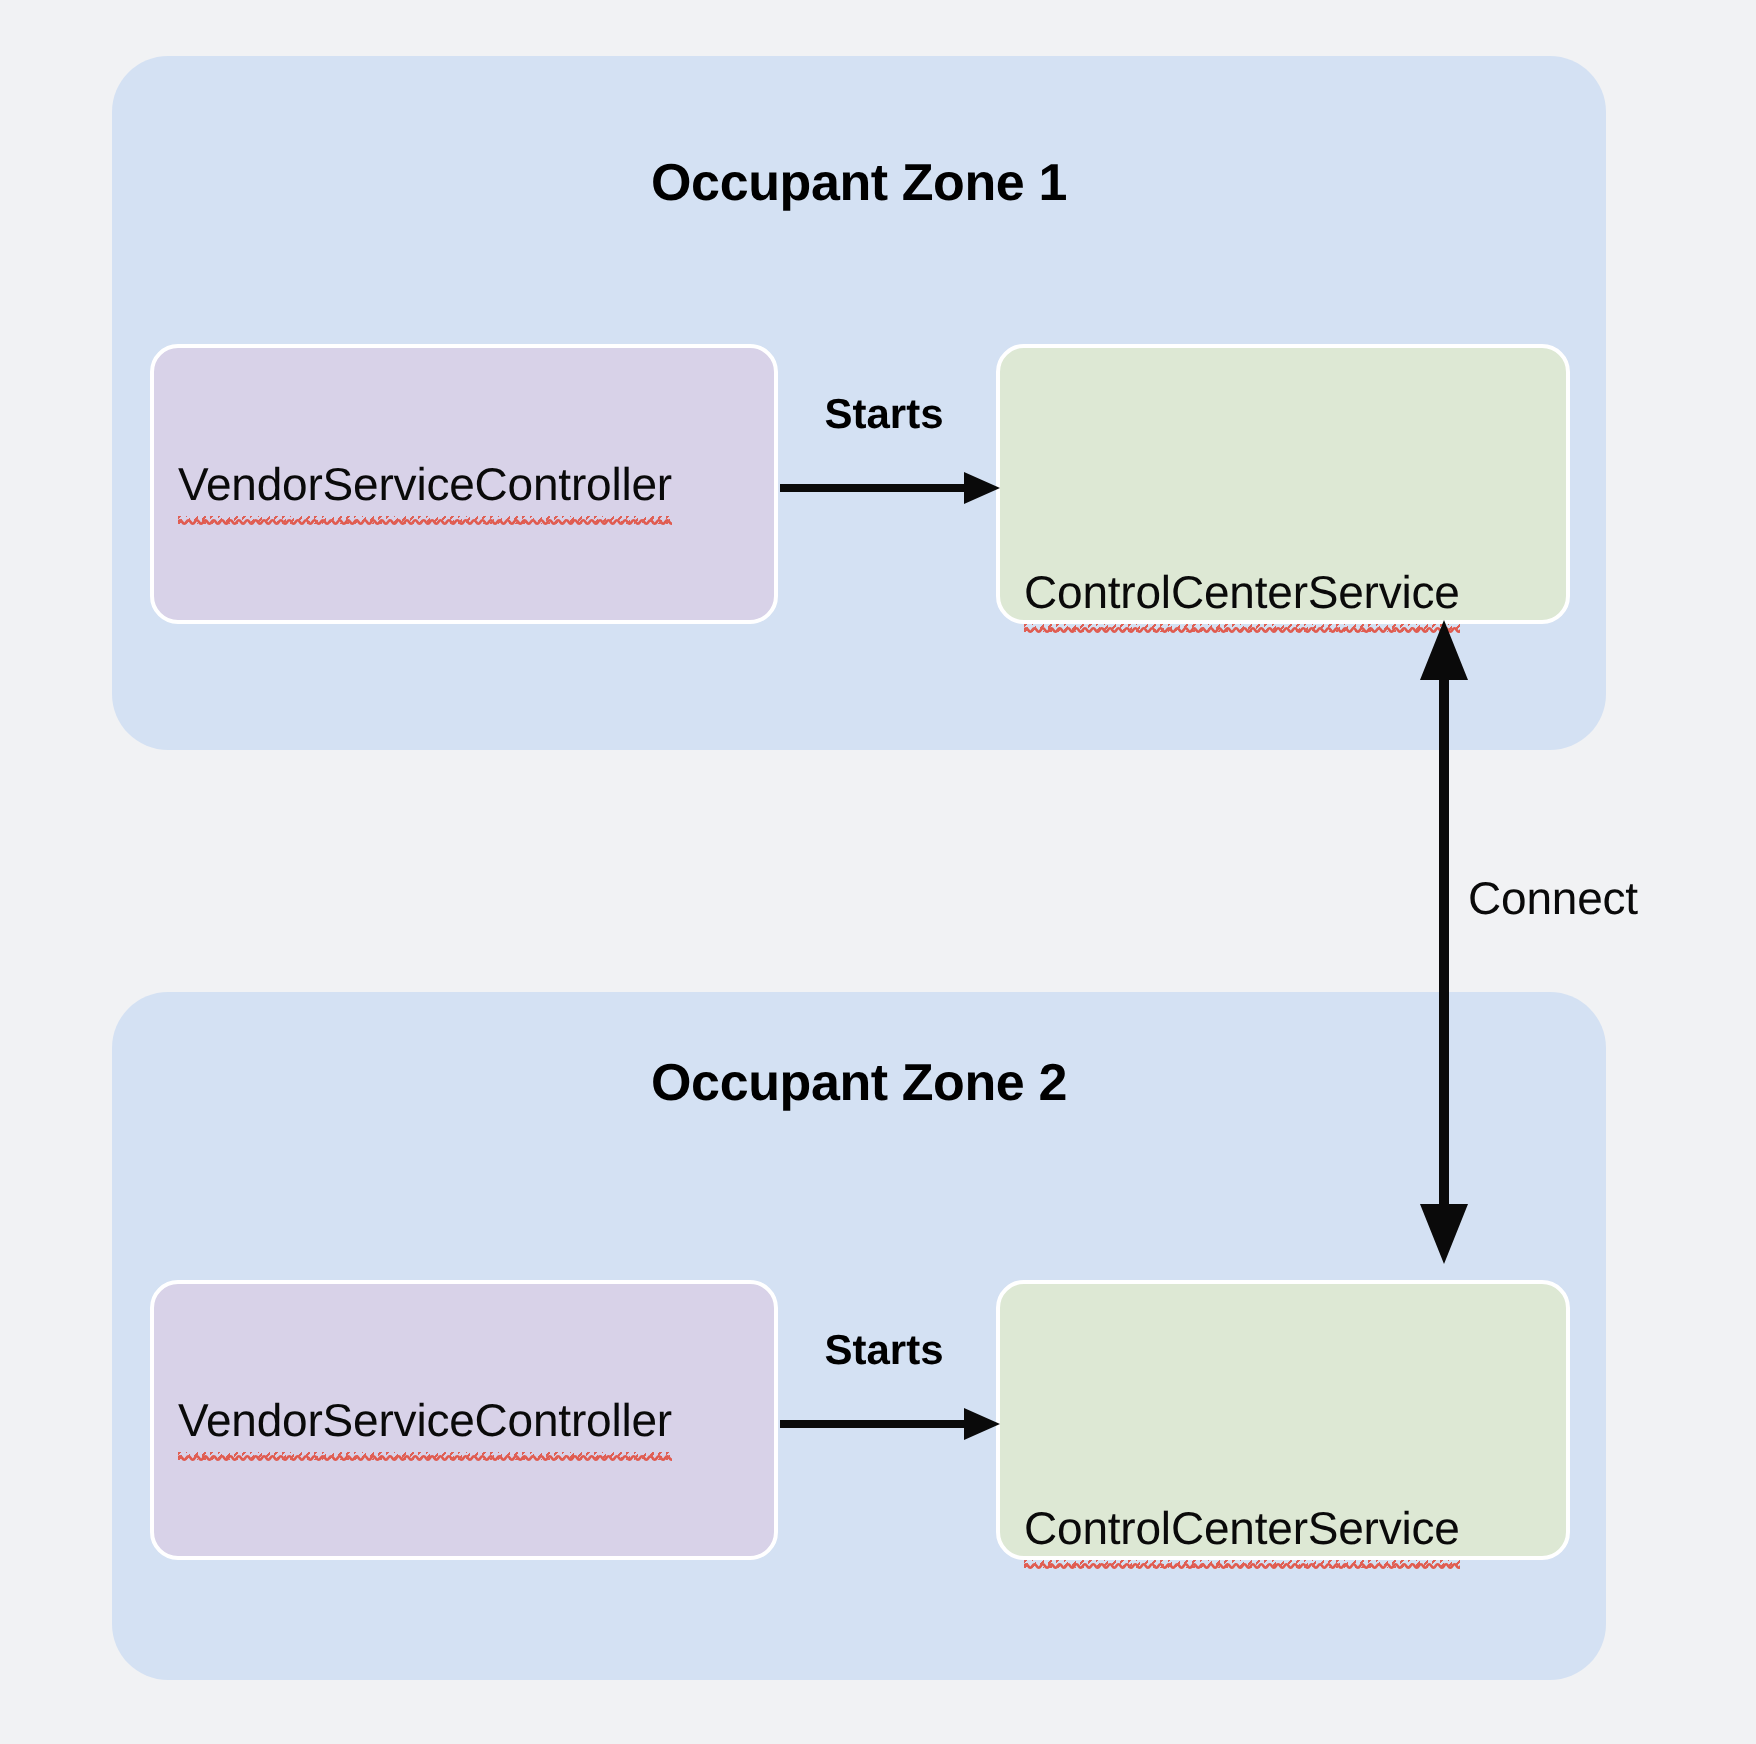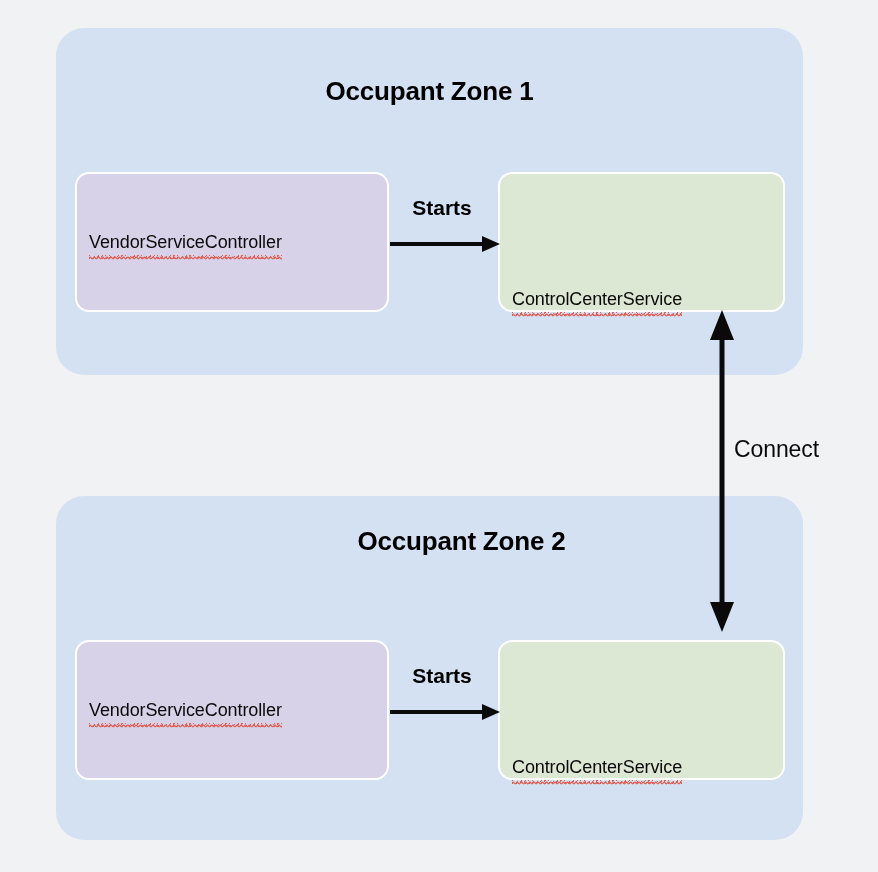--- a/index.html
+++ b/index.html
@@ -36,34 +36,34 @@
     position: absolute;
     left: 0;
     width: 100%;
     text-align: center;
     font-size: 26px;
     font-weight: bold;
     color: #000000;
     letter-spacing: -0.2px;
   }
   #zone-1 .zone-title { top: 48px; }
-  #zone-2 .zone-title { top: 30px; padding-left: 32px; }
+  #zone-2 .zone-title { top: 30px; }
 
   
   .node {
     position: absolute;
     height: 140px;
     border-radius: 14px;
     border: 2px solid #ffffff;
     box-sizing: border-box;
     display: flex;
     align-items: center;
   }
   .node-label {
-    font-size: 18px;
+    font-size: 23px;
     color: #0a0a0a;
     white-space: nowrap;
     position: relative;
     letter-spacing: -0.1px;
   }
   
   .node-label::after {
     content: "";
     position: absolute;
     left: 0;

